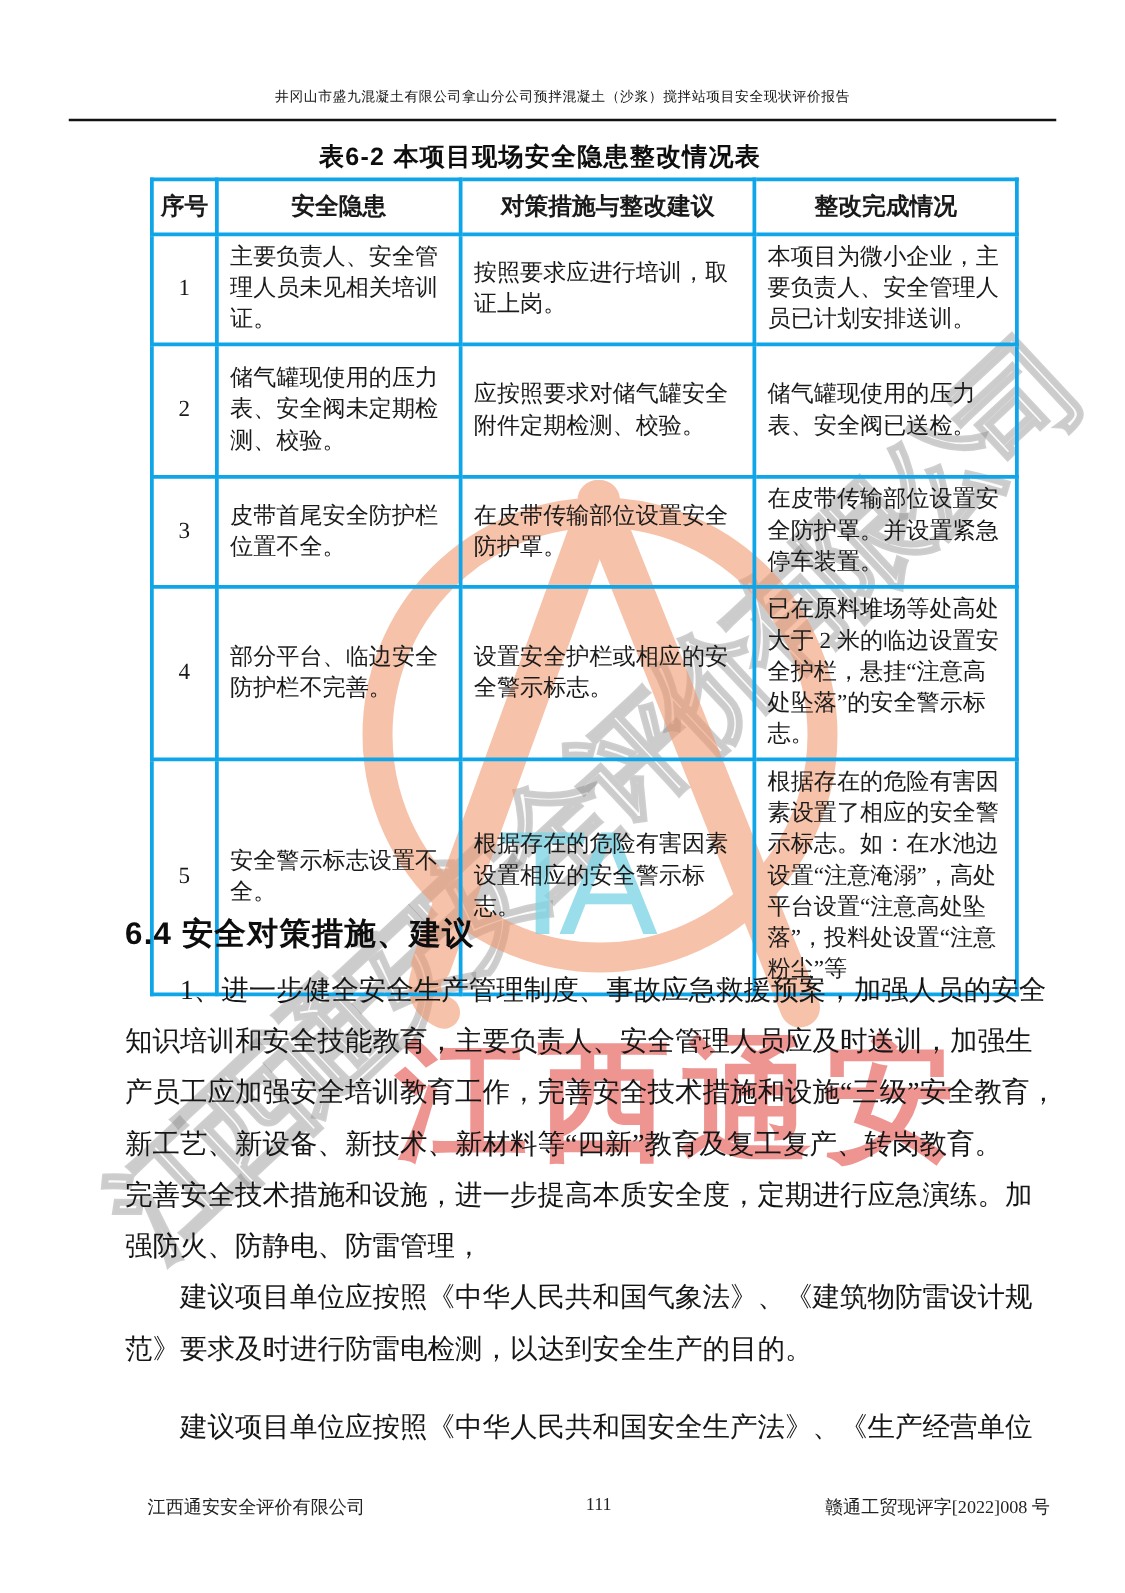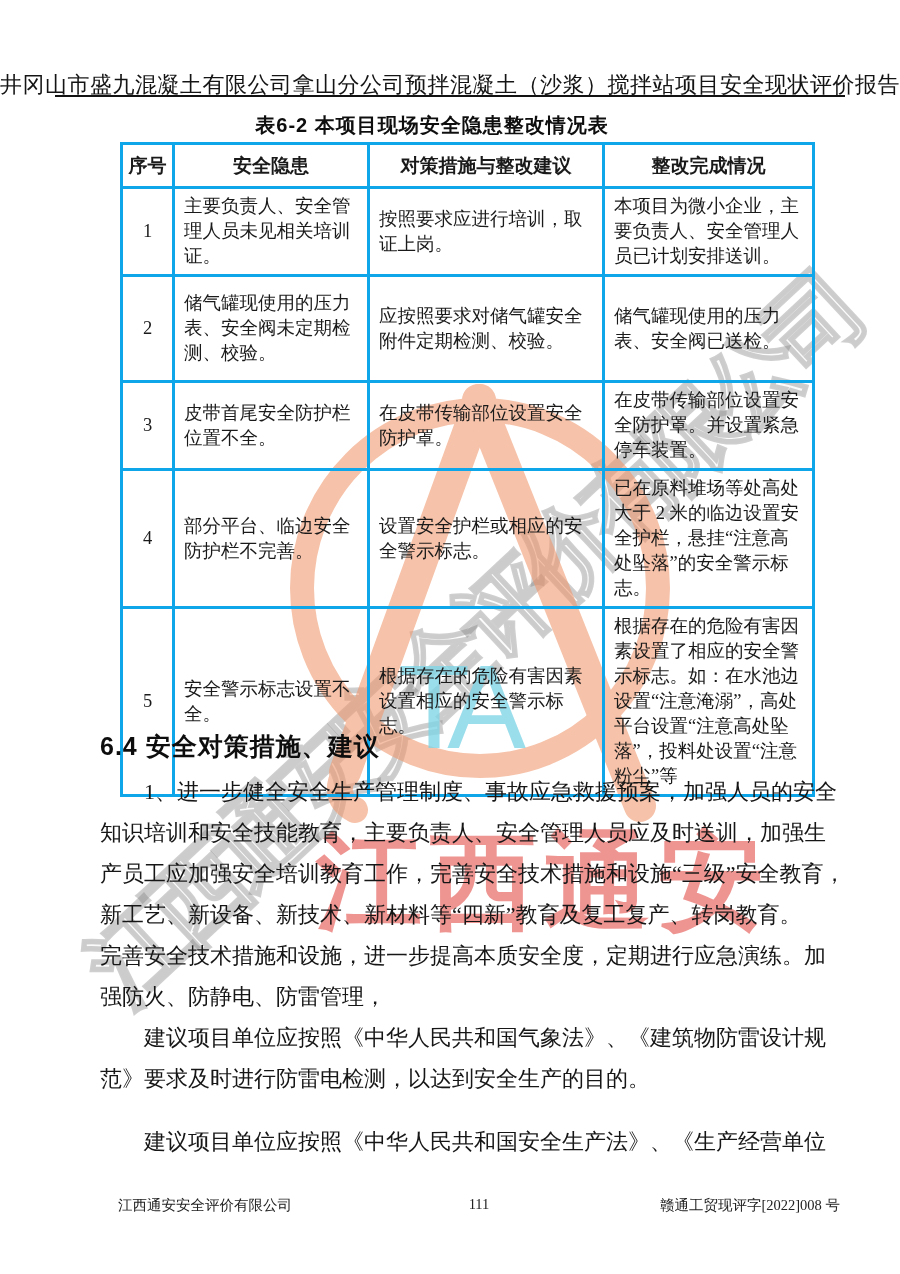--- a/index.html
+++ b/index.html
@@ -30,21 +30,21 @@
   .wm-red {
     left:316px; top:828px; z-index:4;
     font-family:Liberation Sans, sans-serif;
     font-size:106px; font-weight:700; letter-spacing:8px; white-space:nowrap;
     color:rgba(224,62,56,0.55); line-height:1;
   }
   
   .content { position:absolute; inset:0; z-index:10; }
   .doc-header {
     position:absolute; top:70px; left:0; width:900px;
-    text-align:center; font-size:22px; letter-spacing:0.5px; color:#141414;
+    text-align:center; font-size:11px; letter-spacing:0.5px; color:#141414;
   }
   .doc-header-rule {
     position:absolute; top:95px; left:55px; width:790px; height:2px; background:#121212;
   }
   .table-title {
     position:absolute; top:112px; left:0; width:864px; text-align:center;
     font-family:"Liberation Sans","DejaVu Sans",sans-serif;
     font-weight:700; font-size:20px; color:#0e0e0e; letter-spacing:1px;
   }
   table.hazard {

